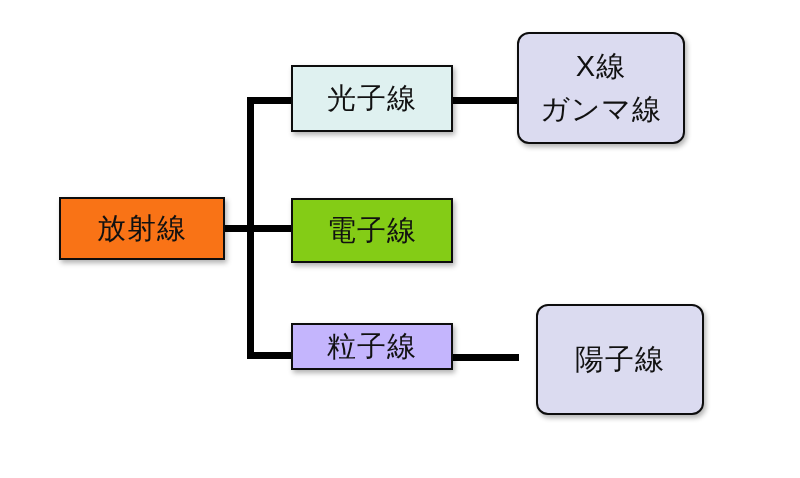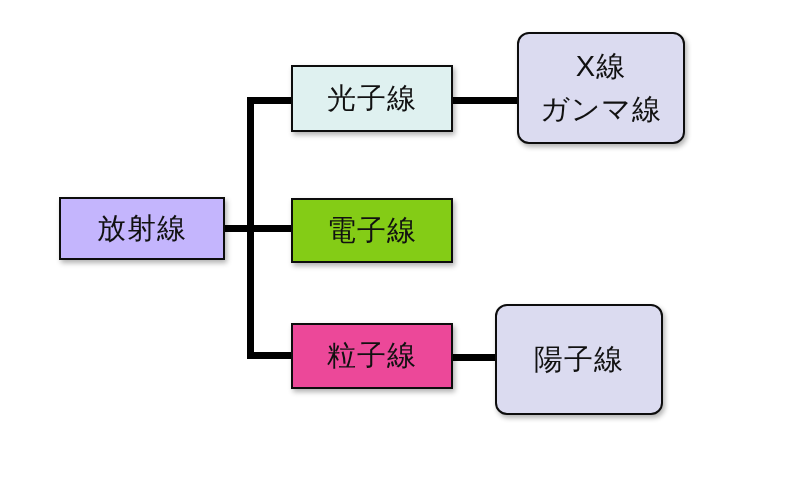--- a/index.html
+++ b/index.html
@@ -29,26 +29,26 @@
     font-size: 29px;
     font-weight: 500;
     letter-spacing: 1px;
     box-shadow: 2px 3px 5px rgba(0,0,0,0.30);
   }
   .node .line-text {
     display: block;
     line-height: 1.5;
     white-space: nowrap;
   }
-  .node-root     { left: 59px;  top: 197px; width: 166px; height: 63px;  background: #c4b5fd; }
+  .node-root     { left: 59px;  top: 197px; width: 166px; height: 63px;  background: #f97316; }
   .node-photon   { left: 291px; top: 65px;  width: 162px; height: 67px;  background: #dff1f0; }
   .node-electron { left: 291px; top: 198px; width: 162px; height: 65px;  background: #84cc16; }
-  .node-particle { left: 291px; top: 323px; width: 162px; height: 66px;  background: #ec4899; }
+  .node-particle { left: 291px; top: 323px; width: 162px; height: 47px;  background: #c4b5fd; }
   .node-xray     { left: 517px; top: 32px;  width: 168px; height: 112px; background: #dbdbf0; border-radius: 12px; }
-  .node-proton   { left: 495px; top: 304px; width: 168px; height: 111px; background: #dbdbf0; border-radius: 12px; }
+  .node-proton   { left: 536px; top: 304px; width: 168px; height: 111px; background: #dbdbf0; border-radius: 12px; }
 
   .connector {
     position: absolute;
     background: #000000;
   }
   .edge-root-trunk     { left: 223px; top: 225px; width: 70px;  height: 7px; }
   .edge-trunk-vertical { left: 247px; top: 97px;  width: 7px;   height: 262px; }
   .edge-branch-photon  { left: 252px; top: 97px;  width: 41px;  height: 7px; }
   .edge-photon-xray    { left: 451px; top: 97px;  width: 68px;  height: 7px; }
   .edge-branch-particle{ left: 252px; top: 352px; width: 41px;  height: 7px; }

